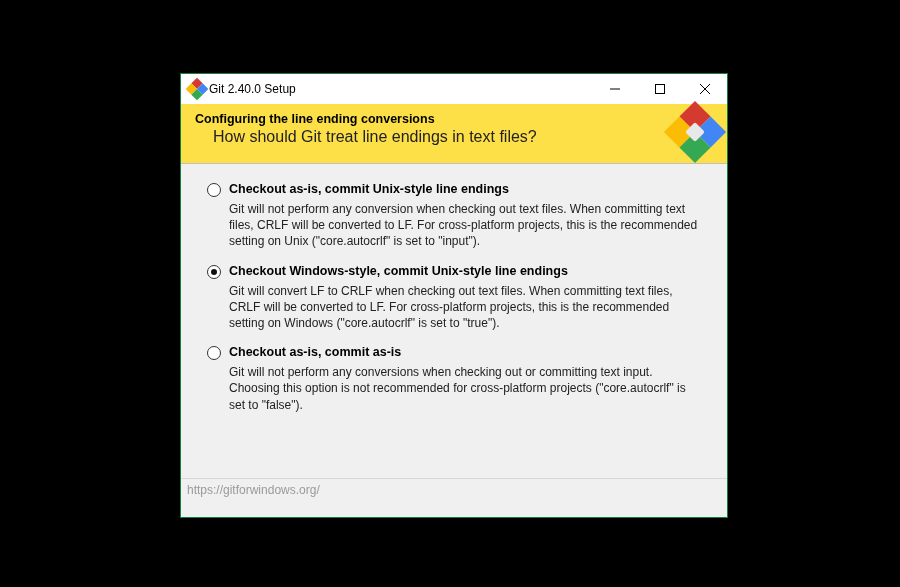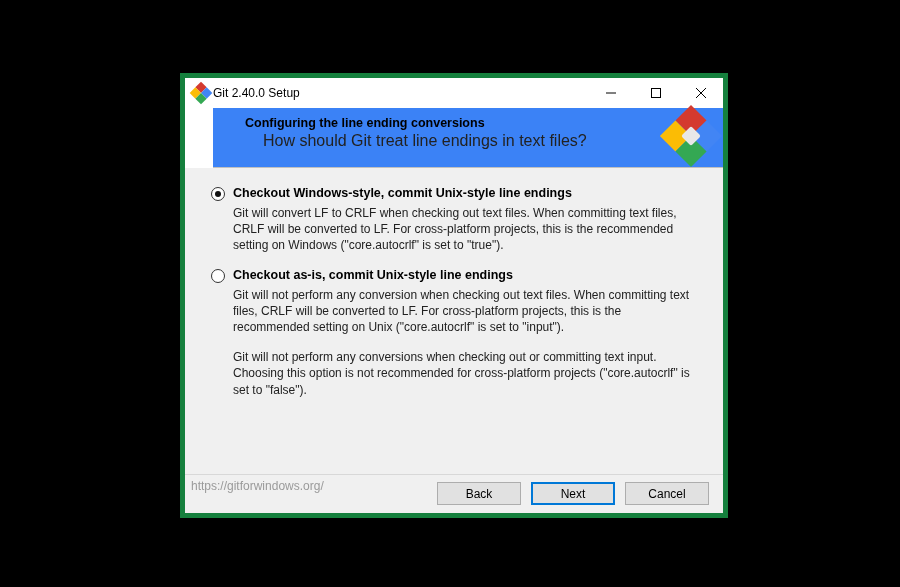--- a/index.html
+++ b/index.html
@@ -9,21 +9,21 @@
     background: #000;
     font-family: "Segoe UI", Tahoma, sans-serif;
     font-size: 12px;
     color: #000;
   }
   .window {
     position: absolute;
     left: 180px; top: 73px;
     width: 548px; height: 445px;
     background: #fff;
-    border: 5px solid #15803d;
+    border: 1px solid #15803d;
     display: flex;
     flex-direction: column;
   }
   .titlebar {
     height: 30px;
     display: flex;
     align-items: center;
     padding-left: 8px;
     background: #fff;
   }
@@ -40,25 +40,24 @@
     width: 45px;
     height: 30px;
     display: flex;
     align-items: center;
     justify-content: center;
     font-family: inherit;
   }
   .win-btn svg { display:block; }
   .header-area {
     position: relative;
-    background: #3b82f6;
+    background: #fde047;
     border-bottom: 1px solid #c0c0c0;
-    padding: 8px 14px 10px 32px;
+    padding: 8px 14px 10px 14px;
     height: 60px;
-    margin-left: 28px;
   }
   .header-area .heading {
     font-weight: 700;
     font-size: 12.5px;
   }
   .header-area .subheading {
     font-size: 16px;
     color: #222;
     margin-left: 18px;
     margin-top: 2px;
@@ -221,42 +220,41 @@
           <div class="q c"></div>
           <div class="q d"></div>
       </div>
     </div>
   </div>
 
   <div class="body-area">
 
     <div class="opt">
       <div class="opt-row">
+        <div class="radio"></div>
+        <div class="opt-label">Checkout as-is, commit Unix-style line endings</div>
+      </div>
+      <div class="opt-desc">Git will not perform any conversion when checking out text files. When committing text files, CRLF will be converted to LF. For cross-platform projects, this is the recommended setting on Unix ("core.autocrlf" is set to "input").</div>
+    </div>
+
+    <div class="opt">
+      <div class="opt-row">
         <div class="radio selected"></div>
         <div class="opt-label">Checkout Windows-style, commit Unix-style line endings</div>
       </div>
       <div class="opt-desc">Git will convert LF to CRLF when checking out text files. When committing text files, CRLF will be converted to LF. For cross-platform projects, this is the recommended setting on Windows ("core.autocrlf" is set to "true").</div>
     </div>
 
     <div class="opt">
       <div class="opt-row">
         <div class="radio"></div>
-        <div class="opt-label">Checkout as-is, commit Unix-style line endings</div>
-      </div>
-      <div class="opt-desc">Git will not perform any conversion when checking out text files. When committing text files, CRLF will be converted to LF. For cross-platform projects, this is the recommended setting on Unix ("core.autocrlf" is set to "input").</div>
-    </div>
-
-    <div class="opt">
+        <div class="opt-label">Checkout as-is, commit as-is</div>
+      </div>
       <div class="opt-desc">Git will not perform any conversions when checking out or committing text input. Choosing this option is not recommended for cross-platform projects ("core.autocrlf" is set to "false").</div>
     </div>
 
     <div class="footer-link">https://gitforwindows.org/</div>
     <div class="footer-sep"></div>
 
-    <div class="button-row">
-      <div class="btn">Back</div>
-      <div class="btn primary">Next</div>
-      <div class="btn">Cancel</div>
-    </div>
 
   </div>
 
 </div>
 
 </body></html>

